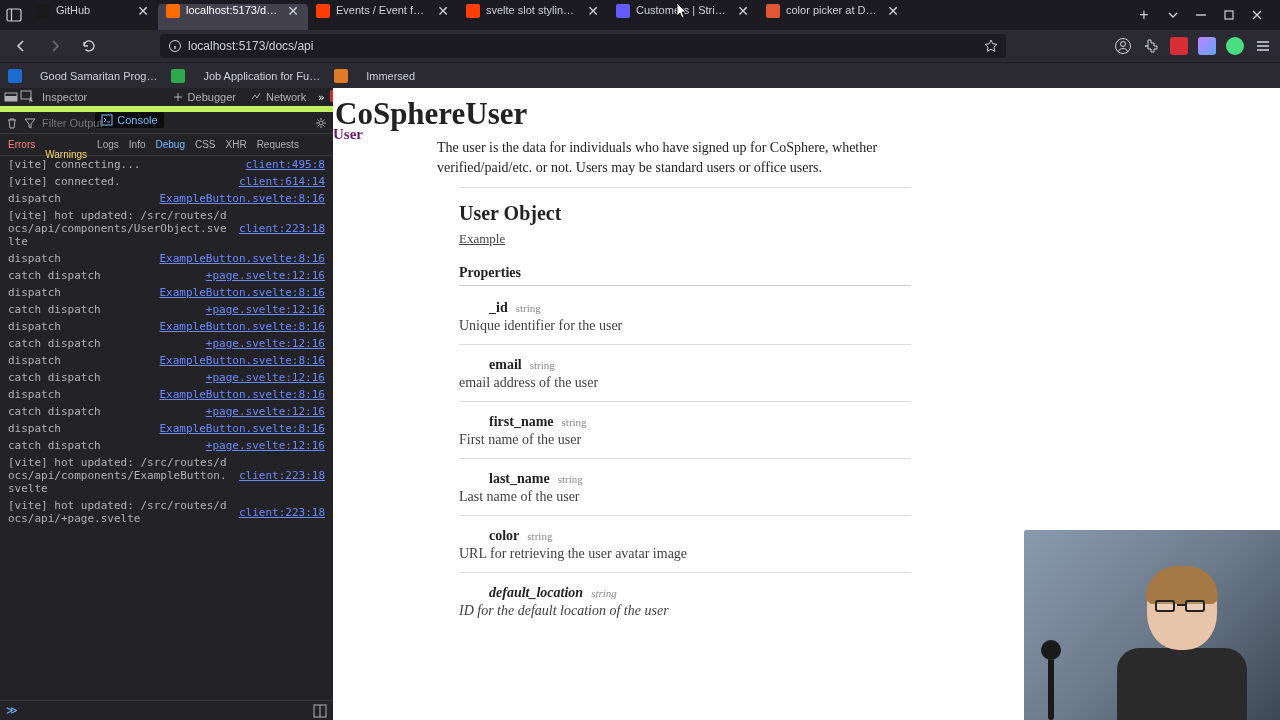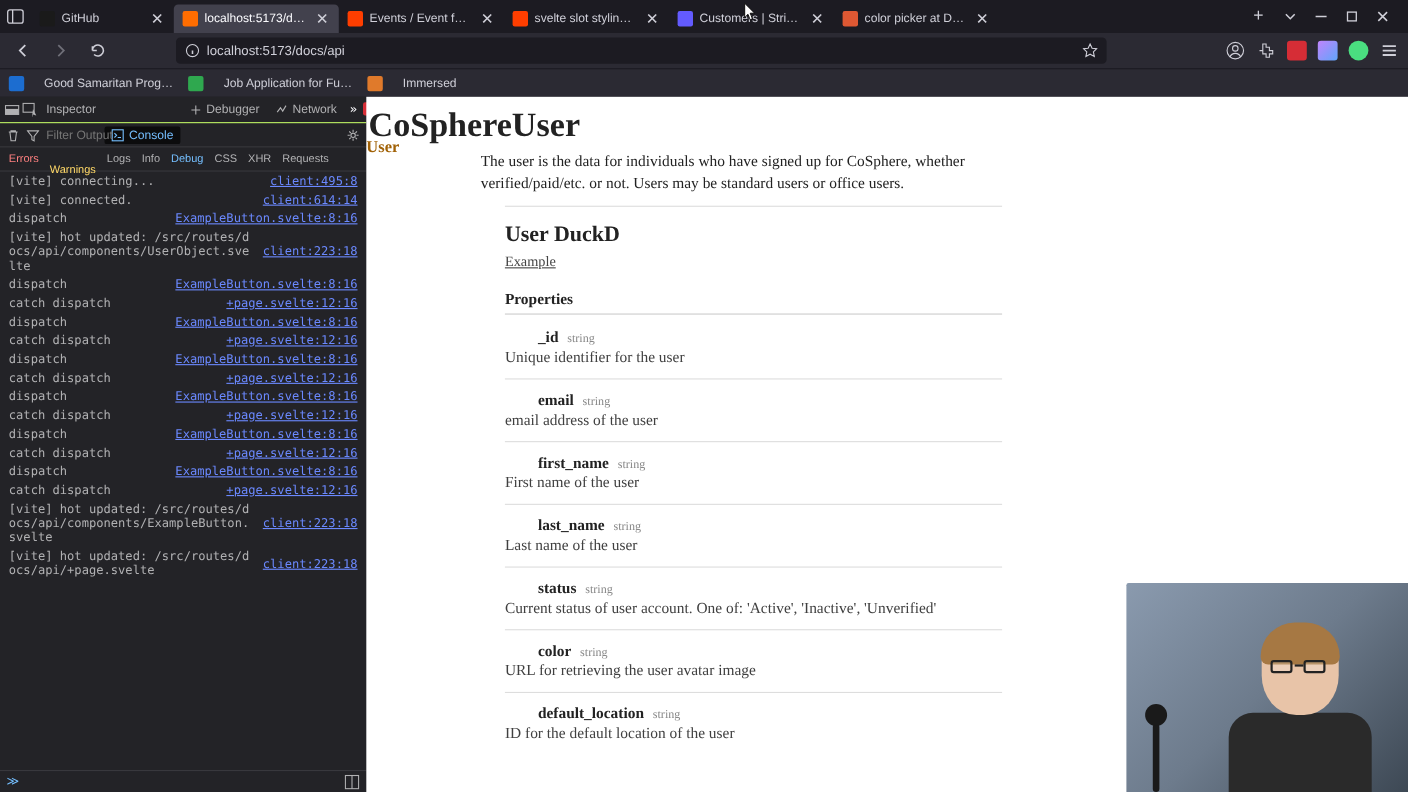--- a/index.html
+++ b/index.html
@@ -2,21 +2,21 @@
 <html><head>
 <meta charset="utf-8">
 <style>
 * { margin: 0; padding: 0; box-sizing: border-box; }
 body { font-family: -apple-system, BlinkMacSystemFont, 'Segoe UI', sans-serif; background: #1c1b22; color: #fbfbfe; width: 1280px; height: 720px; overflow: hidden; position: relative; }
 
 
 .title-bar { height: 30px; background: #1c1b22; display: flex; align-items: center; padding: 0 6px; }
 .title-icon { width: 16px; height: 16px; margin-right: 6px; }
 .tabs-row { display: flex; flex: 1; align-items: flex-end; height: 100%; }
-.tab { height: 26px; display: flex; align-items: center; padding: 0 8px; font-size: 11px; color: #cfcfd8; gap: 6px; border-radius: 4px 4px 0 0; max-width: 150px; min-width: 130px; position: relative; }
+.tab { height: 26px; display: flex; padding: 0 8px; font-size: 11px; color: #cfcfd8; gap: 6px; border-radius: 4px 4px 0 0; max-width: 150px; min-width: 130px; position: relative; }
 .tab.active { background: #42414d; color: #fbfbfe; }
 .tab-favicon { width: 14px; height: 14px; flex-shrink: 0; border-radius: 2px; }
 .tab-label { white-space: nowrap; overflow: hidden; text-overflow: ellipsis; flex: 1; }
 .tab-close { width: 14px; height: 14px; display: flex; align-items: center; justify-content: center; font-size: 14px; color: #cfcfd8; flex-shrink: 0; }
 .tab-add { width: 24px; height: 24px; display: flex; align-items: center; justify-content: center; font-size: 16px; color: #cfcfd8; margin-left: 4px; }
 .window-controls { display: flex; gap: 14px; padding: 0 10px; color: #cfcfd8; }
 .window-ctrl, .win-ctrl { width: 14px; height: 14px; display: flex; align-items: center; justify-content: center; font-size: 14px; }
 
 
 .url-bar { height: 32px; background: #2b2a33; display: flex; align-items: center; padding: 0 8px; gap: 8px; }
@@ -28,48 +28,48 @@
 .ext-icon { width: 18px; height: 18px; border-radius: 3px; }
 
 
 .bookmarks-bar { height: 26px; background: #2b2a33; display: flex; align-items: center; padding: 0 8px; gap: 14px; border-top: 1px solid #1c1b22; font-size: 11px; color: #cfcfd8; }
 .bookmark { display: flex; align-items: center; gap: 18px; }
 .bm-icon { width: 14px; height: 14px; border-radius: 2px; }
 
 
 .main { display: flex; height: calc(720px - 88px); }
 .devtools { width: 333px; background: #232327; display: flex; flex-direction: column; font-family: Menlo, Consolas, monospace; font-size: 11px; }
-.dt-top { height: 24px; display: flex; align-items: center; padding: 0 4px; gap: 2px; border-bottom: 1px solid #bef264; }
+.dt-top { height: 24px; display: flex; align-items: center; padding: 0 4px; gap: 2px; border-bottom: 6px solid #bef264; }
 .dt-tool { padding: 2px 6px; display: flex; align-items: center; gap: 4px; color: #b1b1b3; font-size: 11px; border-radius: 2px; font-family: -apple-system, sans-serif; }
 .dt-tool.active { background: #0c0c0d; color: #75bfff; margin-top: 46px; }
 .dt-icon { width: 14px; height: 14px; display: flex; align-items: center; justify-content: center; }
 .dt-top-right { margin-left: auto; display: flex; gap: 2px; }
 .dt-filter { height: 22px; display: flex; align-items: center; padding: 0 6px; gap: 6px; border-bottom: 1px solid #38383d; color: #b1b1b3; font-family: -apple-system, sans-serif; font-size: 11px; }
 .dt-cats { height: 22px; display: flex; align-items: center; gap: 10px; padding: 0 8px; border-bottom: 1px solid #38383d; font-family: -apple-system, sans-serif; font-size: 10px; color: #b1b1b3; }
 .dt-cat.err { color: #ff8080; }
 .dt-cat.warn { color: #ffd866; margin-top: 19px; }
 .dt-cat.debug { color: #75bfff; }
 .dt-log { flex: 1; overflow: hidden; }
 .log-row { display: flex; padding: 2px 8px; color: #b1b1b3; align-items: center; }
 .log-msg { flex: 1; white-space: pre-wrap; word-break: break-all; }
 .log-src { color: #6b89ff; text-decoration: underline; text-align: right; white-space: nowrap; margin-left: 8px; }
 .dt-input { height: 20px; border-top: 1px solid #38383d; display: flex; align-items: center; padding: 0 6px; gap: 6px; color: #75bfff; }
 
 
 .content { flex: 1; background: #ffffff; color: #222; overflow: auto; font-family: Georgia, 'Times New Roman', serif; position: relative; }
 .content-inner { padding: 0; }
 h1.doc-title { font-size: 31px; font-weight: 700; margin: 8px 0 0 2px; }
-.side-section { position: absolute; left: 0; top: 38px; font-size: 15px; font-weight: 600; color: #a16207; }
+.side-section { position: absolute; left: 0; top: 38px; font-size: 15px; font-weight: 600; color: #701a75; }
 .doc-desc { margin: 6px 0 0 104px; font-size: 14px; max-width: 480px; line-height: 1.4; }
 .card { margin: 10px 0 0 126px; width: 452px; border-top: 1px solid #ddd; padding-top: 0; }
 .card h2 { font-size: 20px; font-weight: 700; margin: 14px 0 4px 0; }
 .example-link { font-size: 13px; text-decoration: underline; color: #444; }
 .props-h { font-size: 14px; font-weight: 700; margin: 18px 0 2px 0; border-bottom: 1px solid #ccc; padding-bottom: 4px; }
 .prop { border-bottom: 1px solid #ddd; padding: 10px 0; }
-.prop:last-child { border-bottom: none; }
+.prop:last-child { border-bottom: none; font-style: italic; }
 .prop-name { font-weight: 700; font-size: 14px; margin-left: 30px; }
 .prop-type { font-size: 11px; color: #888; margin-left: 8px; }
 .prop-desc { font-size: 14px; color: #404040; margin-top: 2px; }
 
 
 .webcam { position: absolute; right: 0; bottom: 0; width: 256px; height: 190px; background: linear-gradient(135deg, #8a9aae 0%, #6d7b8c 50%, #3d4854 100%); border-top-left-radius: 2px; display:flex; align-items:center; justify-content:center; }
 .person { width: 110px; height: 140px; position: relative; margin-top: 30px; margin-left: 60px; }
 .head { width: 70px; height: 80px; background: #e8c4a8; border-radius: 40% 40% 45% 45%; position: absolute; top: 0; left: 20px; }
 .hair { width: 72px; height: 38px; background: #a67843; border-radius: 36px 36px 8px 8px; position: absolute; top: -4px; left: 19px; }
 .glasses { position: absolute; top: 30px; left: 28px; width: 54px; height: 14px; }
@@ -371,43 +371,39 @@
         </div>
     </div>
   </div>
 
   <div class="content">
     <div class="content-inner">
       <h1 class="doc-title">CoSphereUser</h1>
       <div class="side-section">User</div>
       <p class="doc-desc">The user is the data for individuals who have signed up for CoSphere, whether verified/paid/etc. or not. Users may be standard users or office users.</p>
       <div class="card">
-        <h2>User DuckD</h2>
+        <h2>User Object</h2>
         <a href="#" class="example-link">Example</a>
         <div class="props-h">Properties</div>
         <div id="props">
             <div class="prop">
               <div><span class="prop-name">_id</span><span class="prop-type">string</span></div>
               <div class="prop-desc">Unique identifier for the user</div>
             </div>
             <div class="prop">
               <div><span class="prop-name">email</span><span class="prop-type">string</span></div>
               <div class="prop-desc">email address of the user</div>
             </div>
             <div class="prop">
               <div><span class="prop-name">first_name</span><span class="prop-type">string</span></div>
               <div class="prop-desc">First name of the user</div>
             </div>
             <div class="prop">
               <div><span class="prop-name">last_name</span><span class="prop-type">string</span></div>
               <div class="prop-desc">Last name of the user</div>
-            </div>
-            <div class="prop">
-              <div><span class="prop-name">status</span><span class="prop-type">string</span></div>
-              <div class="prop-desc">Current status of user account. One of: 'Active', 'Inactive', 'Unverified'</div>
             </div>
             <div class="prop">
               <div><span class="prop-name">color</span><span class="prop-type">string</span></div>
               <div class="prop-desc">URL for retrieving the user avatar image</div>
             </div>
             <div class="prop">
               <div><span class="prop-name">default_location</span><span class="prop-type">string</span></div>
               <div class="prop-desc">ID for the default location of the user</div>
             </div>
           </div>

